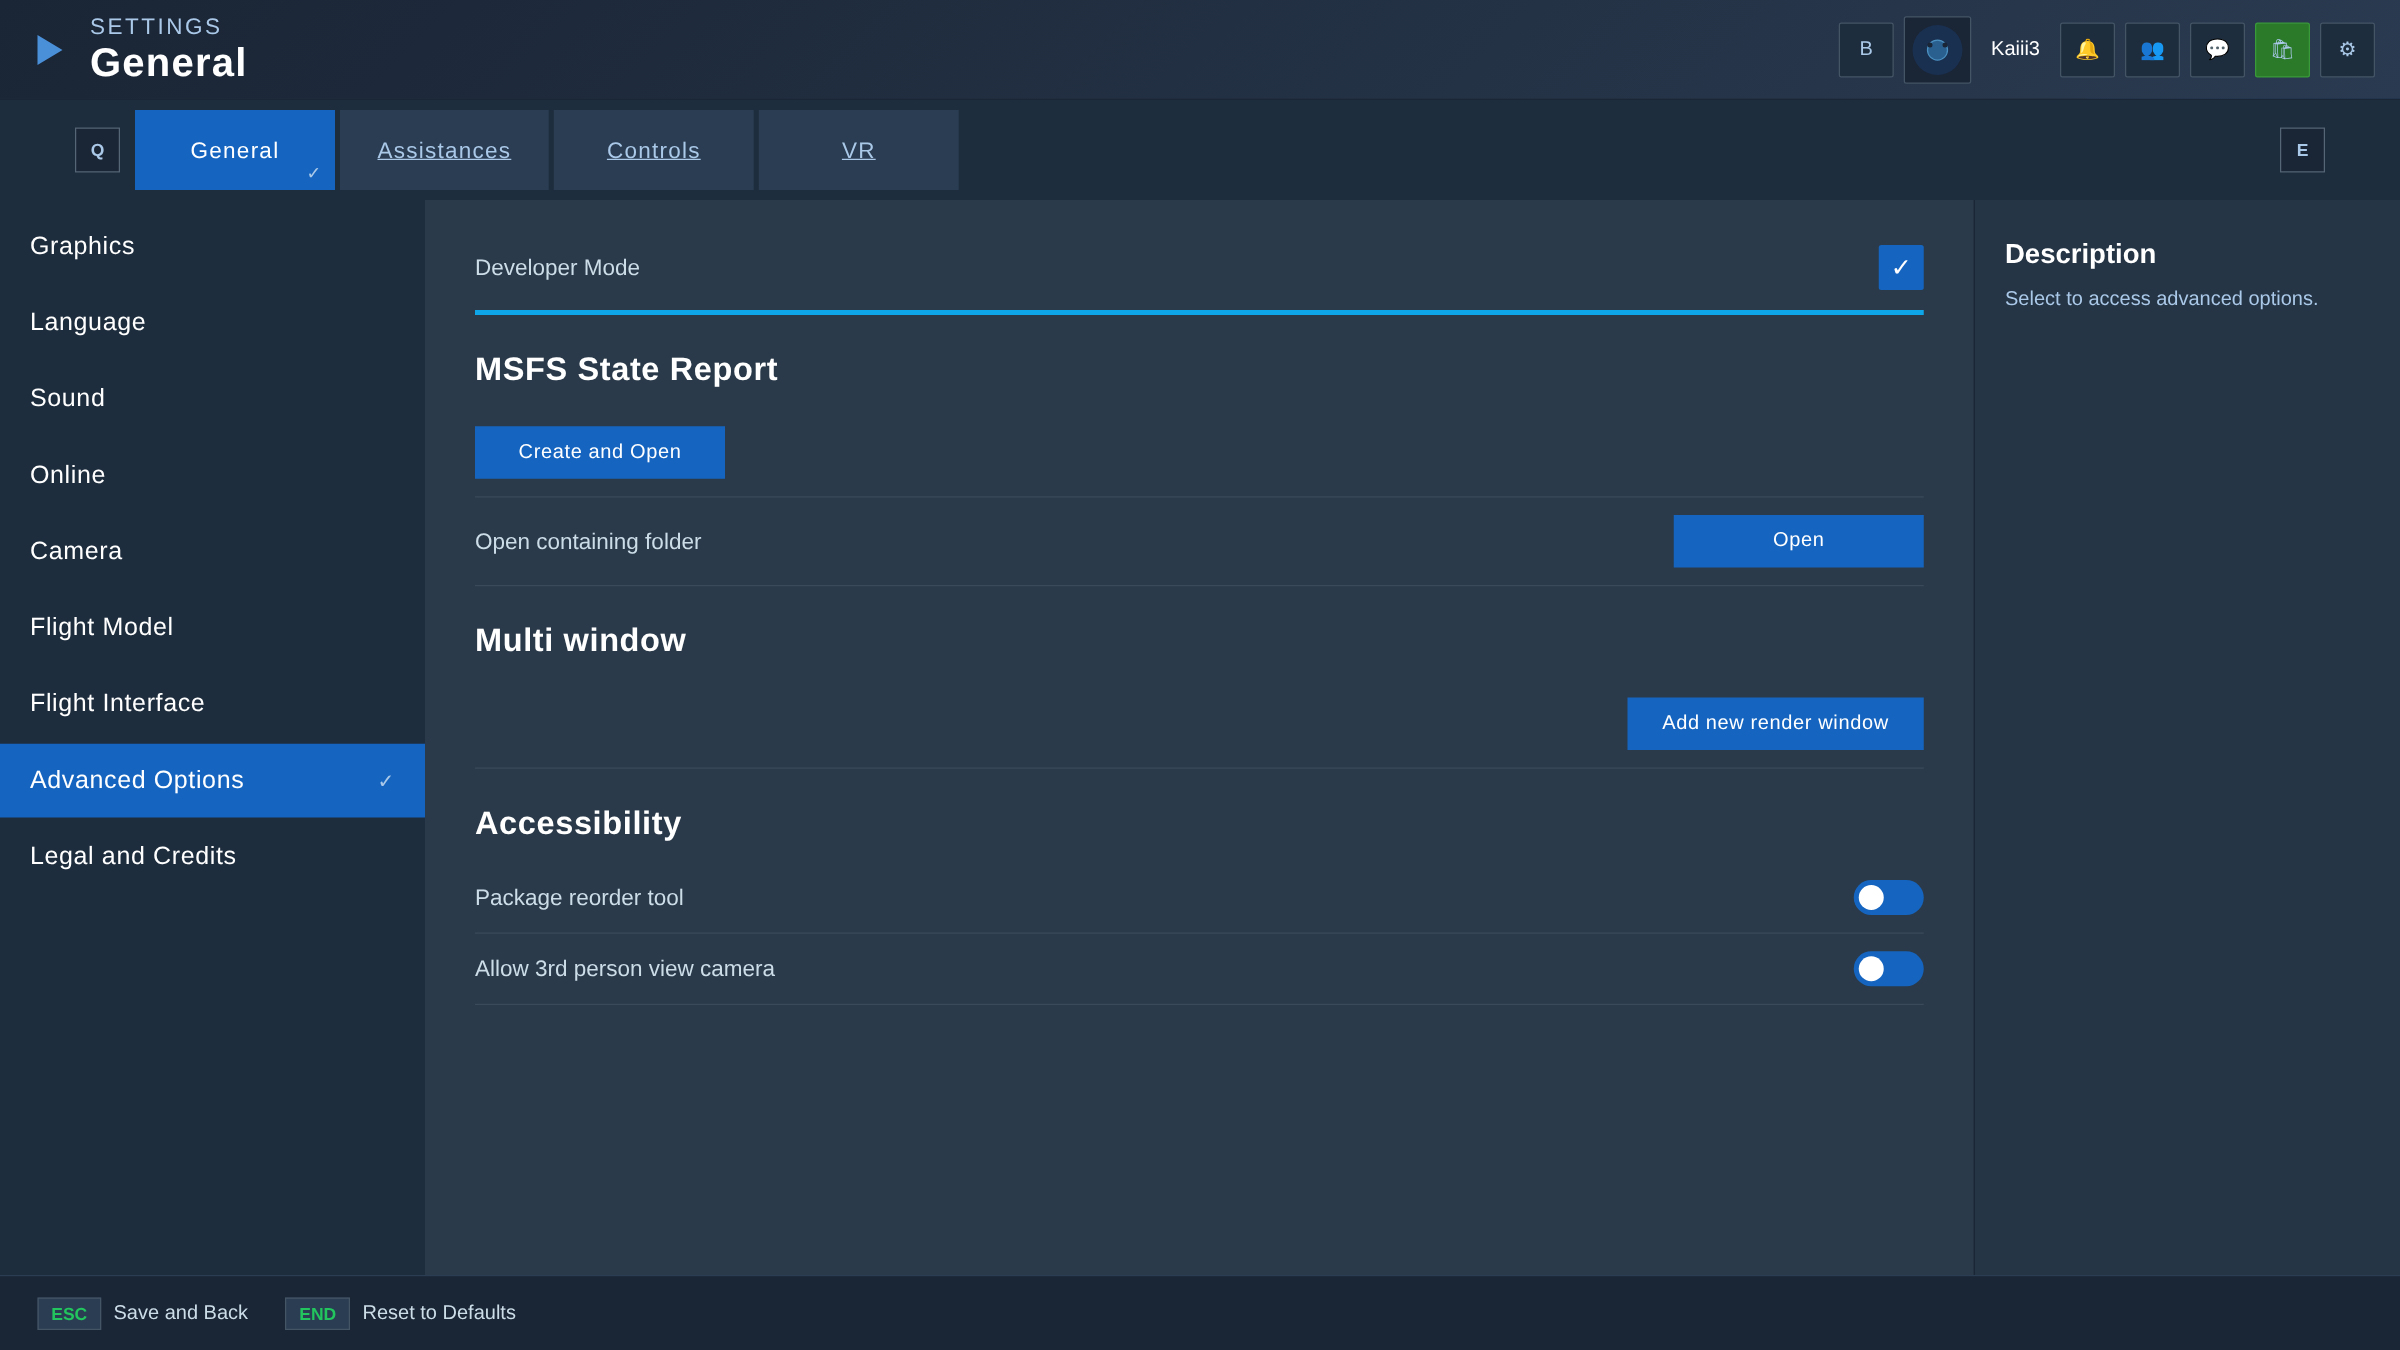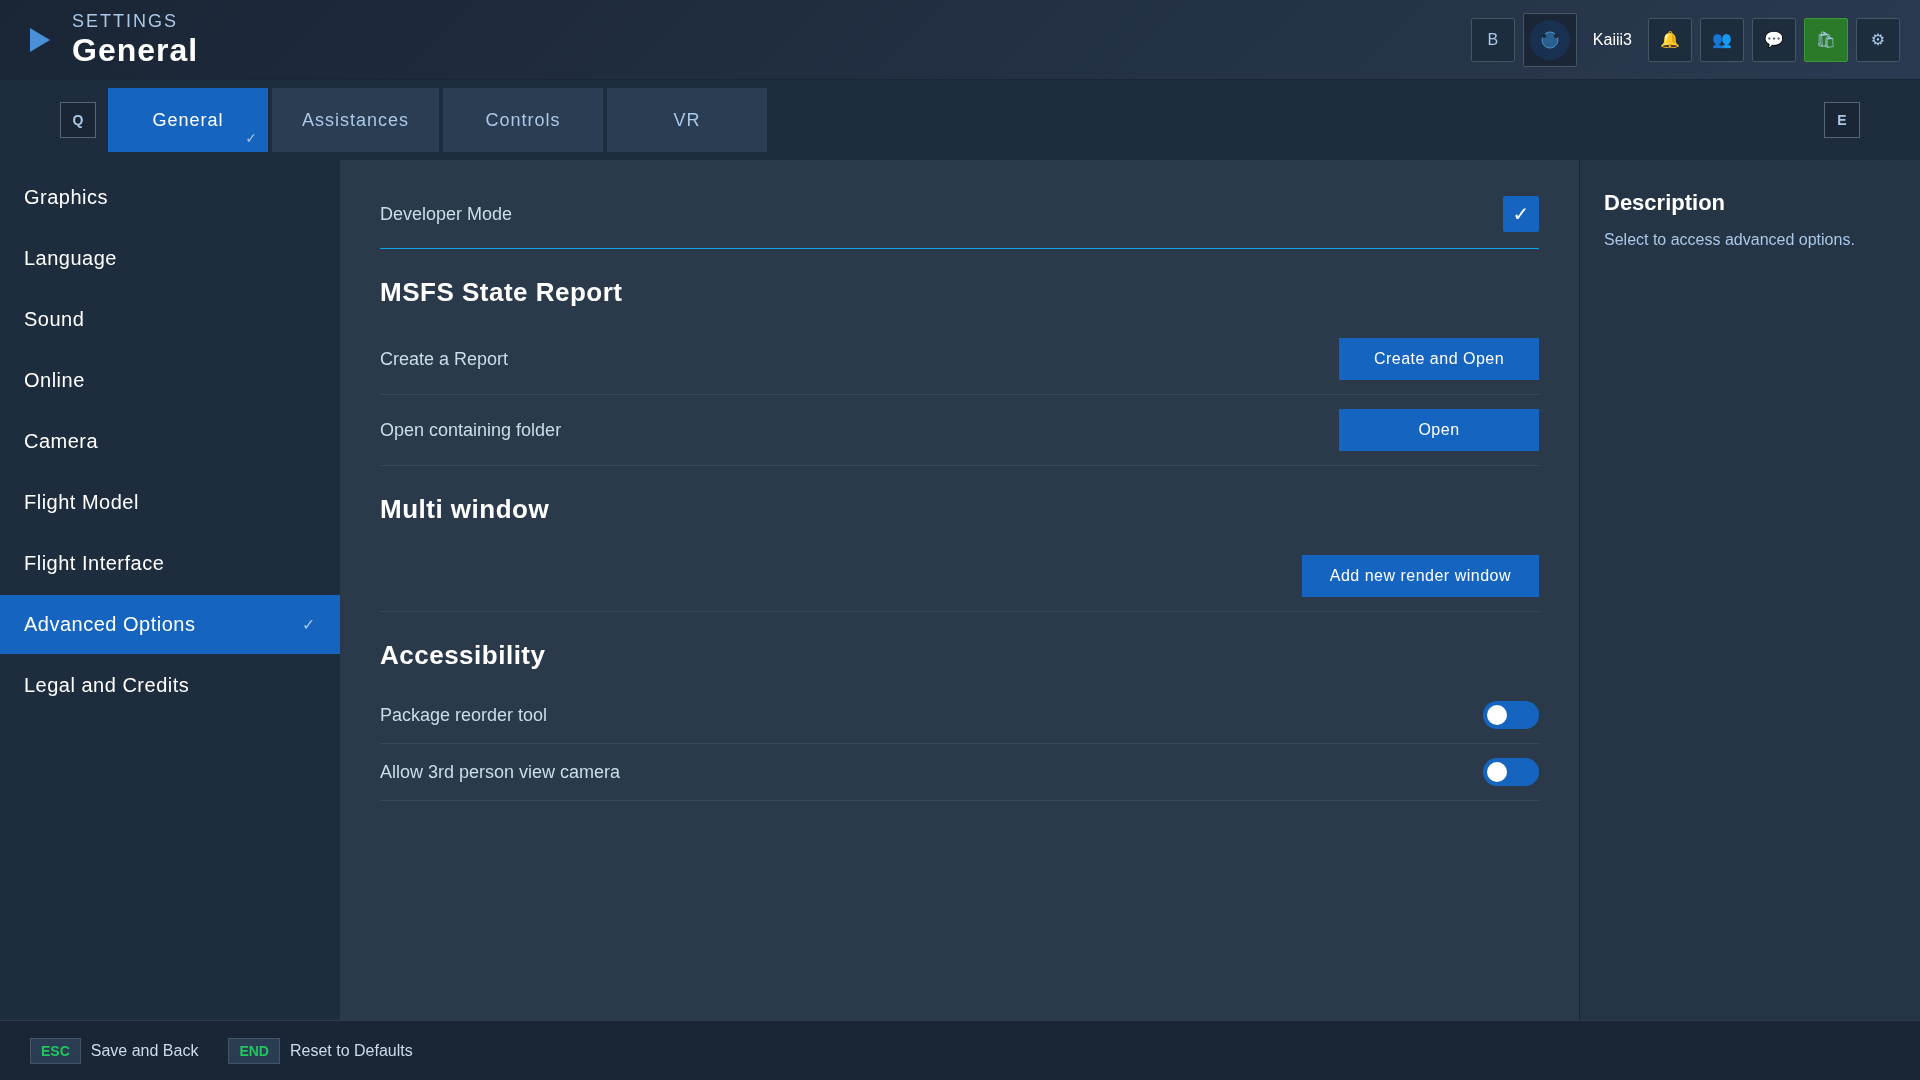--- a/index.html
+++ b/index.html
@@ -145,20 +145,21 @@
       position: absolute;
       bottom: 6px;
       right: 10px;
       font-size: 14px;
       color: #aac8e8;
     }
 
     .tab:not(.active) {
       background: #2a3d52;
       color: #aac8e8;
+      text-decoration: underline;
     }
 
     .tab-spacer {
       flex: 1;
     }
 
     .tab-key-right {
       width: 36px;
       height: 36px;
       border: 1px solid #556677;
@@ -221,21 +222,21 @@
 
     .content-inner {
       padding: 20px 40px;
     }
 
     
     .dev-mode-row {
       display: flex;
       align-items: center;
       padding: 16px 0;
-      border-bottom: 1px solid #0ea5e9;
+      border-bottom: 4px solid #0ea5e9;
       font-size: 18px;
       color: #ccdde8;
     }
 
     .dev-mode-row .label {
       flex: 1;
     }
 
     .checkmark-box {
       width: 36px;
@@ -481,21 +482,20 @@
     <div class="content-inner">
 
       <div class="dev-mode-row">
         <span class="label">Developer Mode</span>
         <div class="checkmark-box">✓</div>
       </div>
 
       <div class="section-title">MSFS State Report</div>
 
       <div class="setting-row">
-        <span class="label">Create a Report</span>
         <button class="blue-button">Create and Open</button>
       </div>
 
       <div class="setting-row">
         <span class="label">Open containing folder</span>
         <button class="blue-button">Open</button>
       </div>
 
       <div class="section-title">Multi window</div>
 

